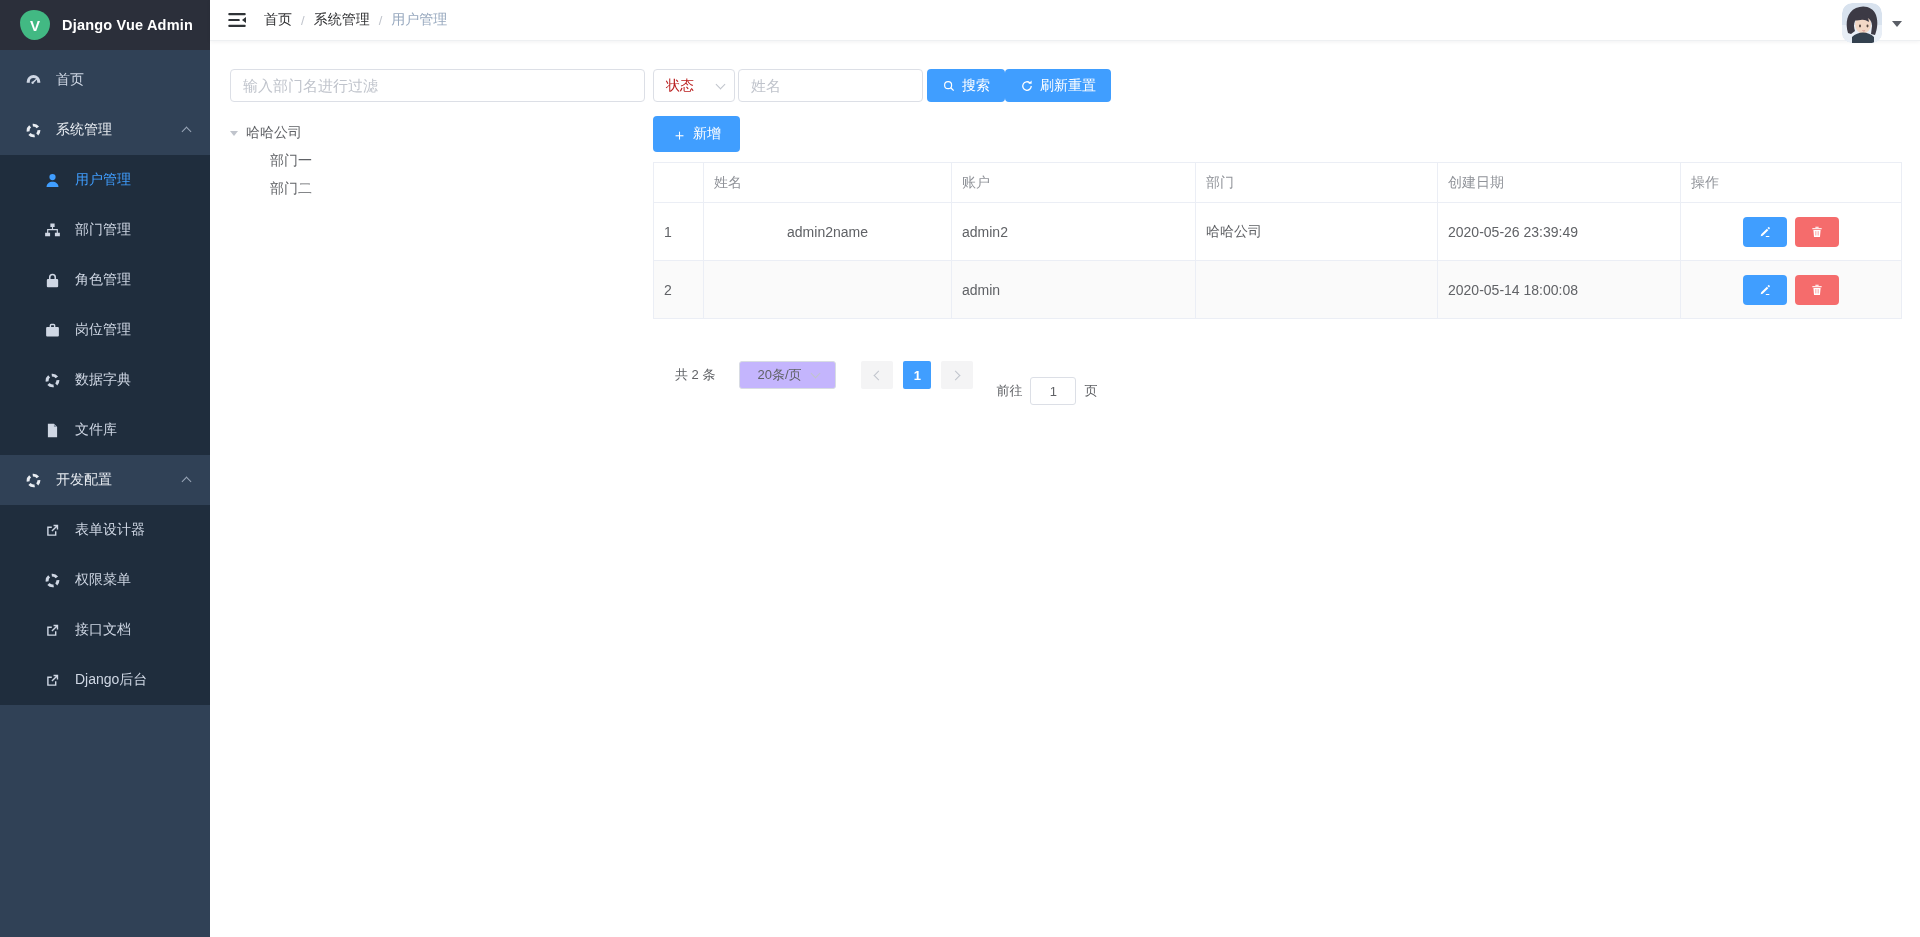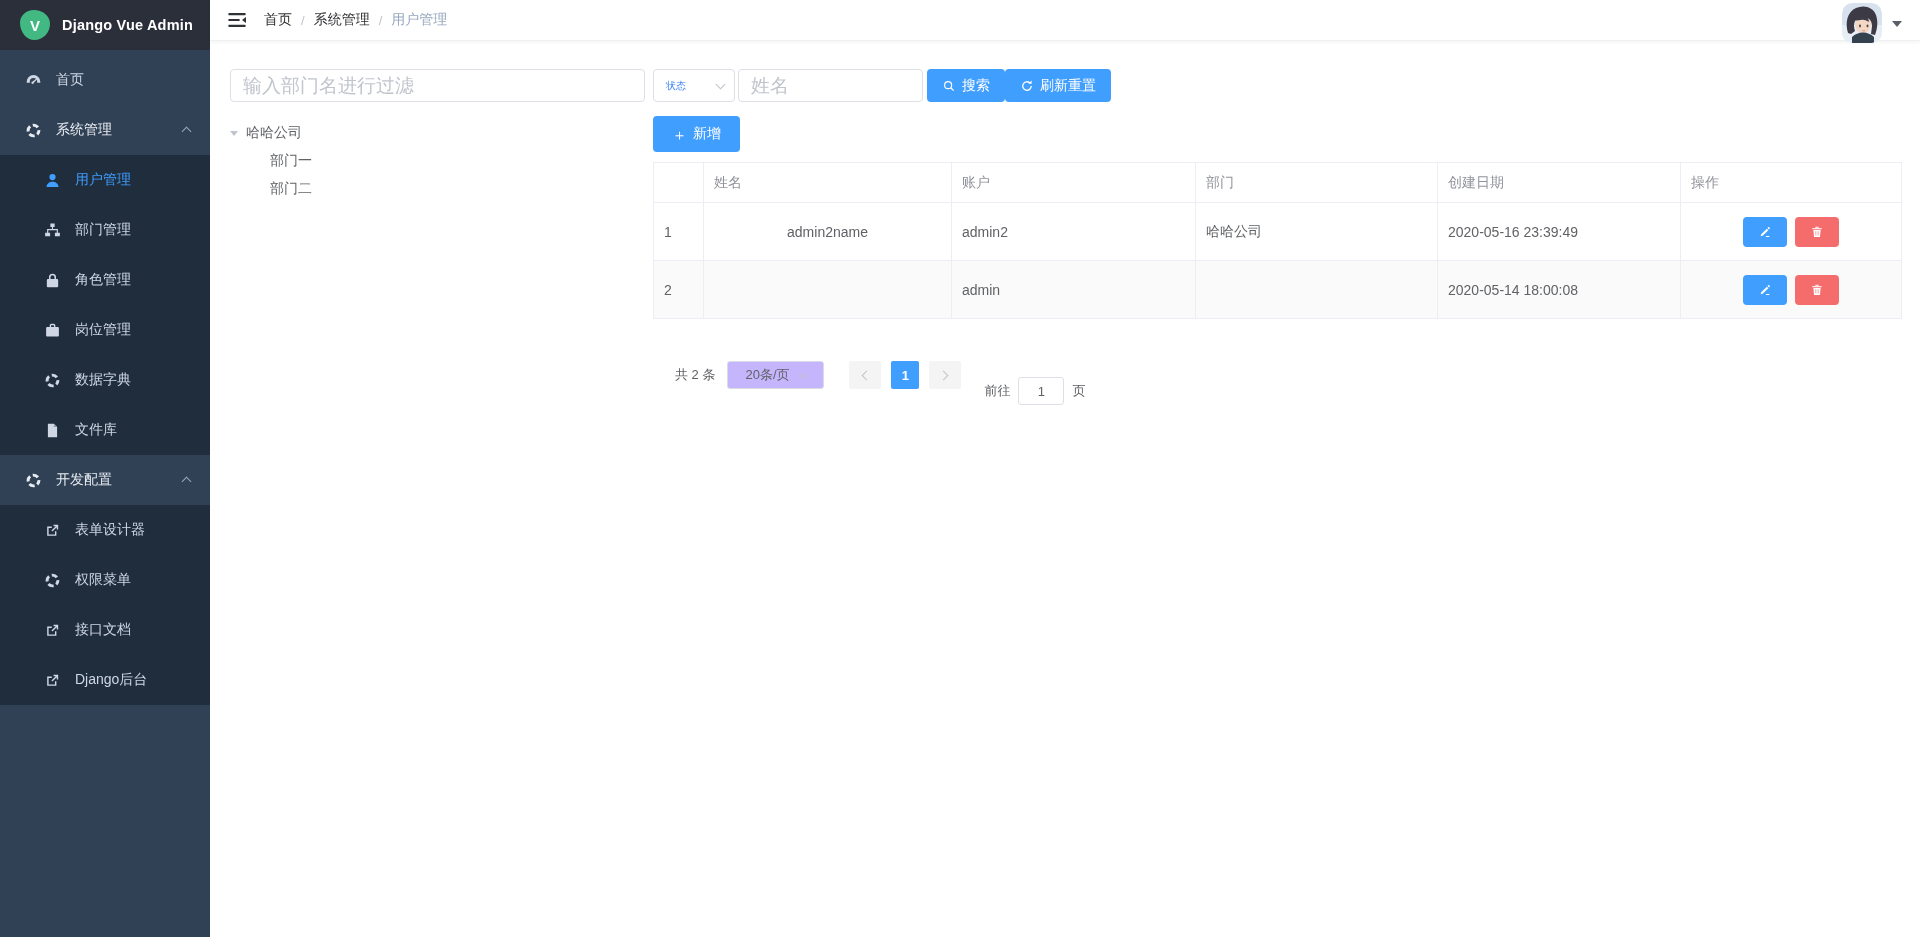--- a/index.html
+++ b/index.html
@@ -41,35 +41,35 @@
   .avatar { width:40px; height:40px; border-radius:10px; overflow:hidden; display:block; }
   .avatar-caret { width:0; height:0; border-left:5px solid transparent; border-right:5px solid transparent;
                   border-top:6px solid #5a5e66; margin-top:2px; }
 
   
   .content { flex:1; background:#fff; padding:28px 18px 0 20px; display:flex; gap:8px; }
   .left-col { width:415px; flex-shrink:0; }
   .right-col { flex:1; min-width:0; }
 
   .el-input { height:33px; border:1px solid #dcdfe6; border-radius:4px; background:#fff;
-              font-size:19px; color:#606266; padding:0 12px; outline:none; width:100%;
+              font-size:15px; color:#606266; padding:0 12px; outline:none; width:100%;
               font-family:"Liberation Sans", sans-serif; }
   .el-input::placeholder { color:#c0c4cc; }
 
   .tree { margin-top:18px; font-size:14px; color:#606266; }
   .tree-root { display:flex; align-items:center; gap:8px; height:26px; cursor:pointer; }
   .caret-down { width:0; height:0; border-left:4.5px solid transparent; border-right:4.5px solid transparent;
                 border-top:5.5px solid #c0c4cc; }
   .tree-child { height:26px; padding-left:40px; display:flex; align-items:center; cursor:pointer; margin-top:2px; }
 
   .filter-row { display:flex; align-items:center; }
   .select-box { height:33px; border:1px solid #dcdfe6; border-radius:4px; background:#fff;
                 display:flex; align-items:center; justify-content:space-between;
                 padding:0 10px 0 12px; cursor:pointer; }
-  .select-box .ph { color:#3b82f6; font-size:10px; }
+  .select-box .ph { color:#b91c1c; font-size:14px; }
   .chev-down { width:7px; height:7px; border-right:1.5px solid #c0c4cc; border-bottom:1.5px solid #c0c4cc;
                transform:rotate(45deg); margin-top:-3px; }
   .status-select { width:82px; margin-right:3px; }
   .name-input { width:185px; margin-right:4px; }
 
   .btn { height:33px; border:none; border-radius:4px; background:#409eff; color:#fff; font-size:14px;
          display:inline-flex; align-items:center; justify-content:center; gap:6px; padding:0 15px;
          cursor:pointer; font-family:"Liberation Sans", sans-serif; }
   .btn svg { width:14px; height:14px; }
   .search-btn { }
@@ -85,21 +85,21 @@
   tr.striped td { background:#fafafa; }
   .action-btn { width:44px; height:30px; border:none; border-radius:4px; display:inline-flex;
                 align-items:center; justify-content:center; cursor:pointer; }
   .action-btn svg { width:14px; height:14px; }
   .edit-btn { background:#409eff; margin-right:8px; }
   .del-btn { background:#f56c6c; }
 
   
   .pagination { display:flex; align-items:center; margin-top:26px; padding-left:22px;
                 font-size:13px; color:#606266; }
-  .pg-total { margin-right:12px; }
+  .pg-total { margin-right:24px; }
   .pg-size { width:97px; height:28px; border:1px solid #d8dce3; border-radius:3px; background:#c4b5fd;
              display:flex; align-items:center; justify-content:center; gap:10px; cursor:pointer;
              color:#606266; margin-right:20px; }
   .pg-btn { width:32px; height:28px; background:#f4f4f5; border:none; border-radius:2px; margin:0 5px;
             display:inline-flex; align-items:center; justify-content:center; cursor:pointer; }
   .pg-chv { width:7px; height:7px; border-right:1.6px solid #c0c4cc; border-bottom:1.6px solid #c0c4cc; }
   .pg-chv.left { transform:rotate(135deg); margin-left:3px; }
   .pg-chv.right { transform:rotate(-45deg); margin-right:3px; }
   .pg-page { width:28px; height:28px; background:#409eff; color:#fff; border:none; border-radius:2px;
              font-size:13px; font-weight:bold; margin:0 5px; cursor:pointer; }
@@ -387,21 +387,21 @@
               <th>创建日期</th>
               <th class="c">操作</th>
             </tr>
           </thead>
           <tbody>
             <tr>
               <td>1</td>
               <td class="c">admin2name</td>
               <td>admin2</td>
               <td>哈哈公司</td>
-              <td>2020-05-16 23:39:49</td>
+              <td>2020-05-26 23:39:49</td>
               <td class="c">
                 <button class="action-btn edit-btn">
                   <svg viewBox="0 0 24 24" color="#fff">
                       <use href="#i-edit"></use>
                     </svg>
                 </button><button class="action-btn del-btn">
                   <svg viewBox="0 0 24 24" color="#fff">
                       <use href="#i-trash"></use>
                     </svg>
                 </button>

